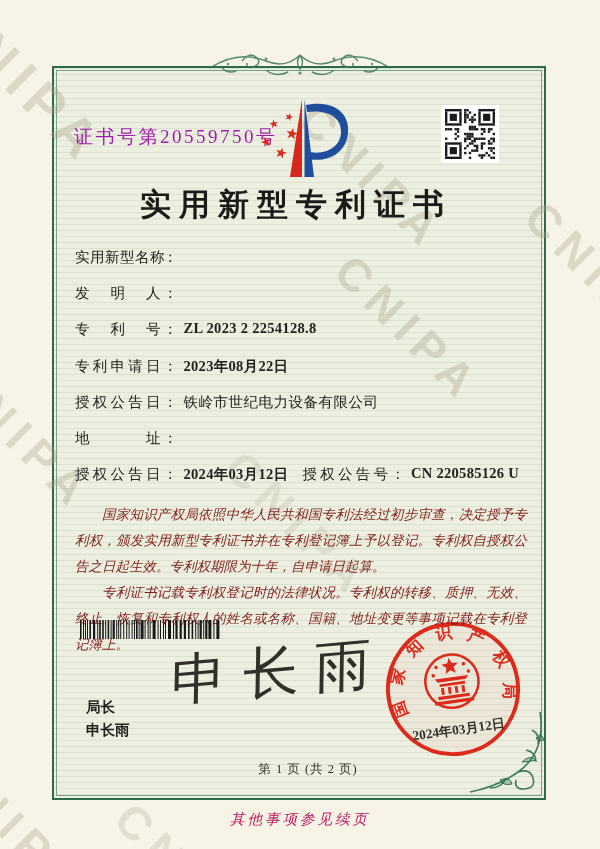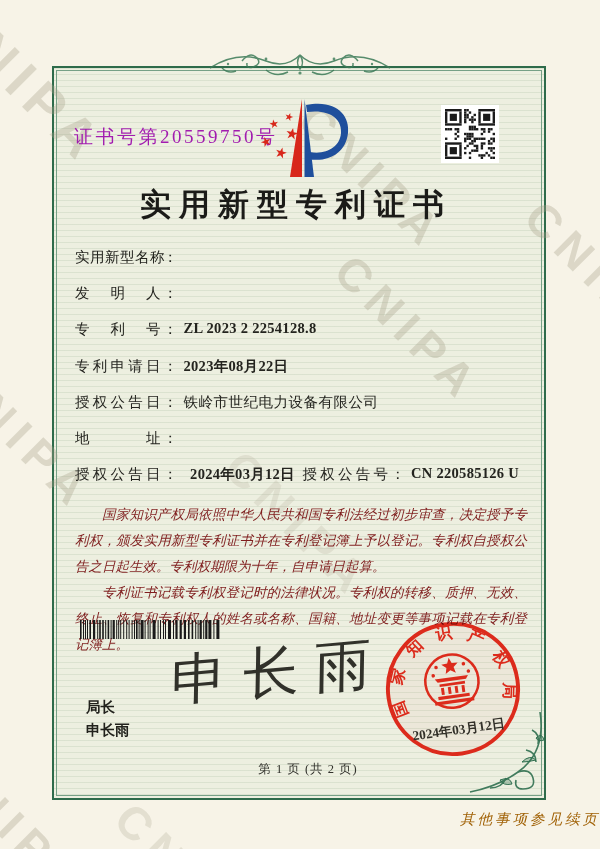--- a/index.html
+++ b/index.html
@@ -26,41 +26,41 @@
   .qr{position:absolute;left:441px;top:105px;background:#fff;padding:4px;}
 
   .title{position:absolute;left:0;right:8px;top:184px;text-align:center;
          font-size:31px;font-weight:700;letter-spacing:8px;color:#1b1b18;}
 
   .fields{position:absolute;left:75px;top:248px;width:460px;font-size:14.5px;color:#24241f;}
   .frow{height:36.2px;display:flex;align-items:flex-start;white-space:nowrap;}
   .lbl{display:inline-block;width:86px;text-align:justify;text-align-last:justify;letter-spacing:.5px;}
   .colon{display:inline-block;margin:0 6px 0 2px;}
   .val{letter-spacing:.5px;}
-  .val.num{font-weight:700;letter-spacing:.3px;text-align:center;}
+  .val.num{font-weight:700;letter-spacing:.3px;}
   .pair2{margin-left:1px;display:inline-flex;}
 
   .body-text{position:absolute;left:75px;top:502px;width:452px;font-size:13.5px;line-height:26px;
              font-style:italic;color:#7f1d1d;text-align:justify;font-family:Liberation Serif, serif;}
   .body-text p{margin:0;text-indent:2em;}
 
   .barcode{position:absolute;left:80px;top:620px;}
 
   .signer{position:absolute;left:86px;top:696px;font-family:"Liberation Sans","DejaVu Sans",sans-serif;
           font-weight:700;font-size:14.5px;line-height:23px;color:#22221d;}
 
   .autograph{position:absolute;left:172px;top:644px;font-size:56px;color:#23231d;
              letter-spacing:16px;transform:rotate(-5deg) skewX(-6deg);transform-origin:left top;
              font-family:"DejaVu Serif",serif;opacity:.93;white-space:nowrap;}
 
   .seal{position:absolute;left:384px;top:620px;mix-blend-mode:multiply;transform:rotate(-8deg);}
 
   .page-no{position:absolute;left:16px;right:0;top:761px;text-align:center;font-size:12.5px;color:#31312b;letter-spacing:1px;}
-  .foot-note{position:absolute;left:0;right:0;top:810px;text-align:right;font-size:14.5px;
-             font-style:italic;color:#a16207;letter-spacing:3px;}
+  .foot-note{position:absolute;left:0;right:0;top:810px;text-align:center;font-size:14.5px;
+             font-style:italic;color:#be185d;letter-spacing:3px;}
 </style>
 </head>
 <body>
 
 <div class="page">
 
   <div class="frame"></div>
 
   <span class="wm" style="left:-30px;top:-16px;font-size:54px">CNIPA</span>
   <span class="wm" style="left:326px;top:92px">CNIPA</span>

